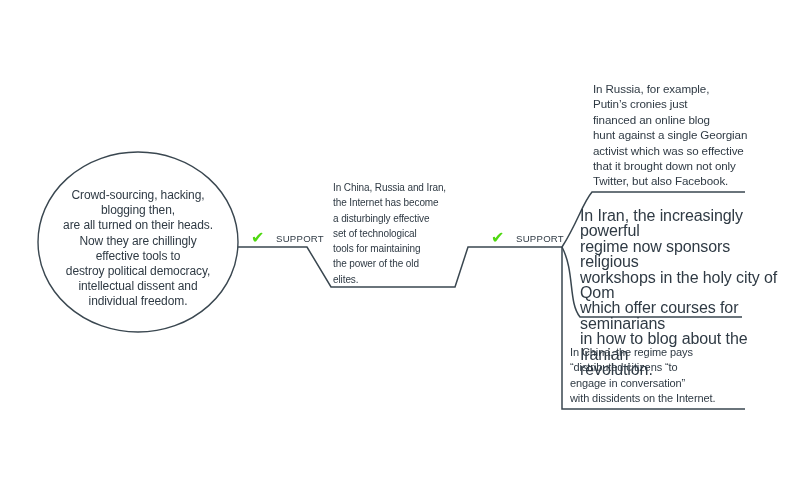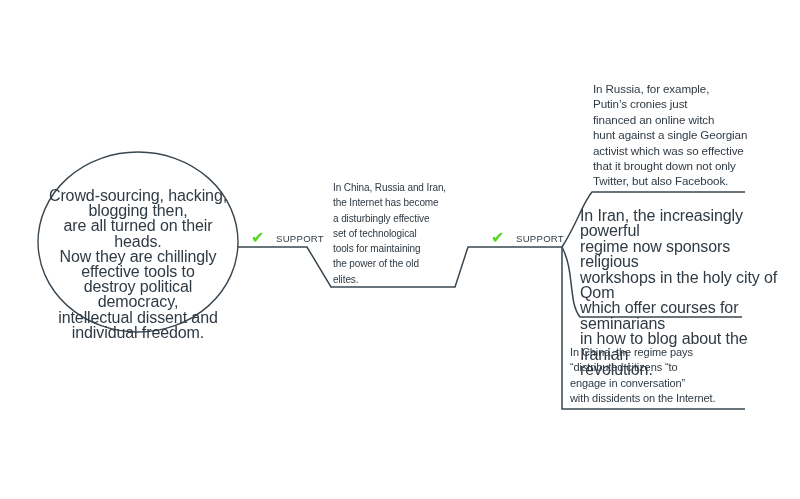--- a/index.html
+++ b/index.html
@@ -29,21 +29,21 @@
     font-family: "Liberation Sans", sans-serif;
     white-space: pre-line;
   }
 
   
   #claim-text {
     left: 48px;
     top: 188px;
     width: 180px;
     text-align: center;
-    font-size: 16px;
+    font-size: 12px;
     line-height: 15.2px;
     letter-spacing: -0.1px;
   }
 
   
   #reason-text {
     left: 333px;
     top: 180px;
     width: 160px;
     text-align: left;
@@ -146,21 +146,21 @@
 the power of the old
 elites.</div>
 
 <div class="support-label" id="support-2">
   <span class="check">✔</span>
   <span class="support-word">SUPPORT</span>
 </div>
 
 <div class="node-text" id="evidence-russia-text">In Russia, for example,
 Putin’s cronies just
-financed an online witch
+financed an online blog
 hunt against a single Georgian
 activist which was so effective
 that it brought down not only
 Twitter, but also Facebook.</div>
 
 <div class="node-text" id="evidence-iran-text">In Iran, the increasingly powerful
 regime now sponsors religious
 workshops in the holy city of Qom
 which offer courses for seminarians
 in how to blog about the Iranian

